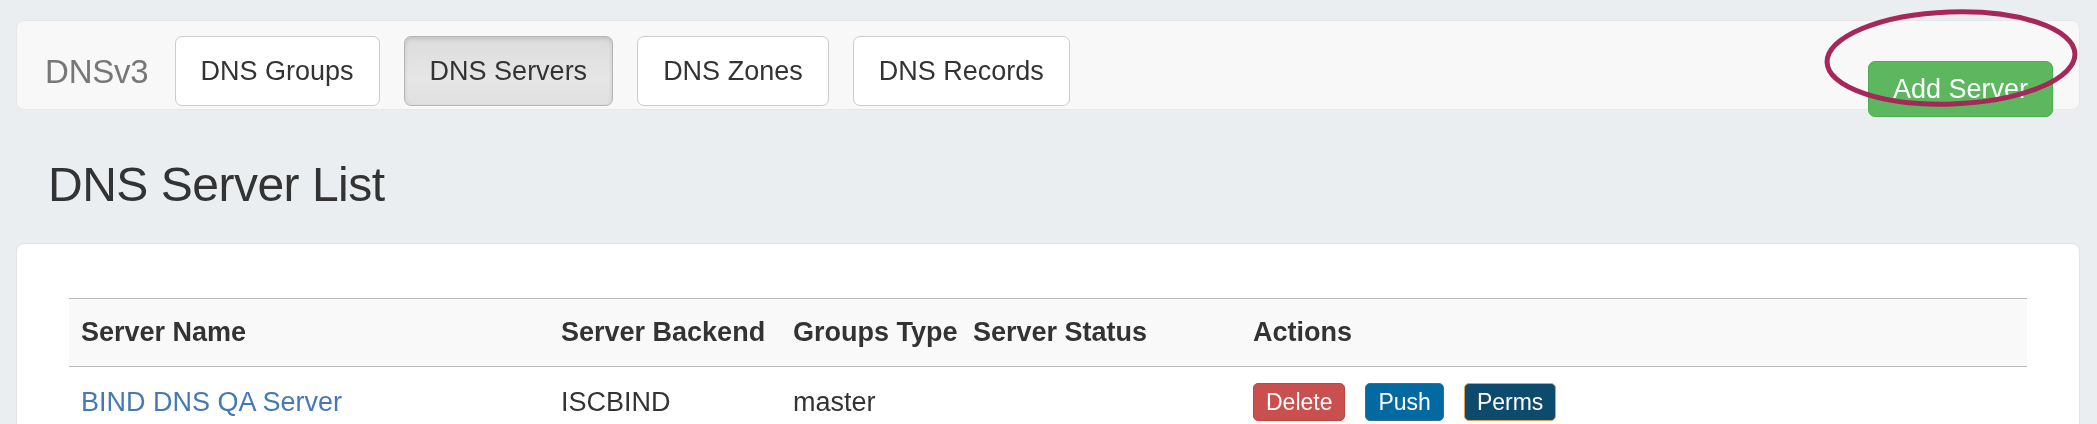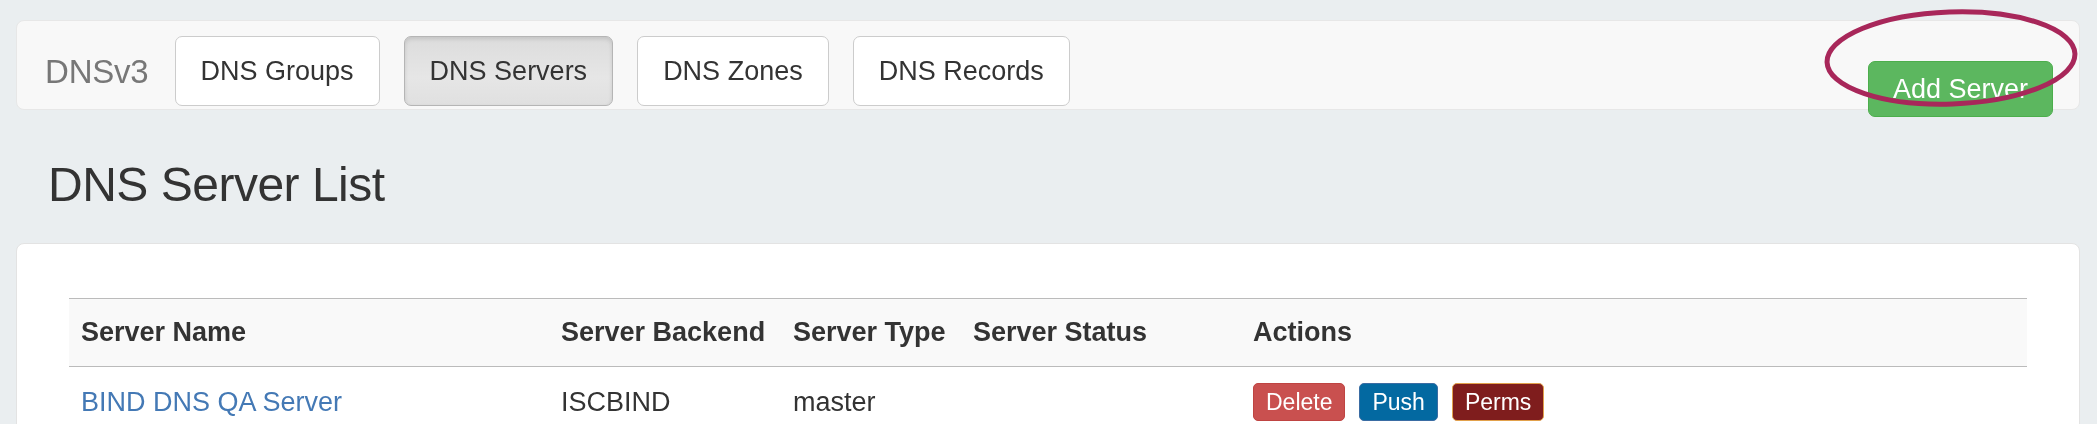--- a/index.html
+++ b/index.html
@@ -171,40 +171,40 @@
 
   .row-link {
     color: #4479b5;
     text-decoration: none;
     cursor: pointer;
   }
 
   .action-group {
     display: flex;
     align-items: center;
-    gap: 14px;
+    gap: 20px;
   }
   .btn-sm {
     display: inline-flex;
     align-items: center;
     justify-content: center;
     height: 38px;
     padding: 0 12px;
     font-size: 23px;
     color: #ffffff;
     border-radius: 5px;
     border: 1px solid transparent;
     box-sizing: border-box;
     cursor: pointer;
     line-height: 1;
     white-space: nowrap;
   }
   .btn-danger  { background: #c9504f; border-color: #bf4442; }
   .btn-primary { background: #0369a1; border-color: #3a6ca3; }
-  .btn-warning { background: #7f1d1d; border-color: #e2a14b; }
+  .btn-warning { background: #0c4a6e; border-color: #e2a14b; }
 </style>
 </head>
 <body>
 
 <div class="navbar">
   <div class="navbar-inner">
 
     <div class="brand">DNSv3</div>
 
     <div class="nav-buttons">
@@ -234,21 +234,21 @@
       <col class="col-name">
       <col class="col-backend">
       <col class="col-type">
       <col class="col-status">
       <col class="col-actions">
     </colgroup>
     <thead>
       <tr>
         <th>Server Name</th>
         <th>Server Backend</th>
-        <th>Server Type</th>
+        <th>Groups Type</th>
         <th>Server Status</th>
         <th>Actions</th>
       </tr>
     </thead>
     <tbody>
       <tr>
         <td>
           <a class="row-link" href="#">BIND DNS QA Server</a>
         </td>
         <td>ISCBIND</td>

